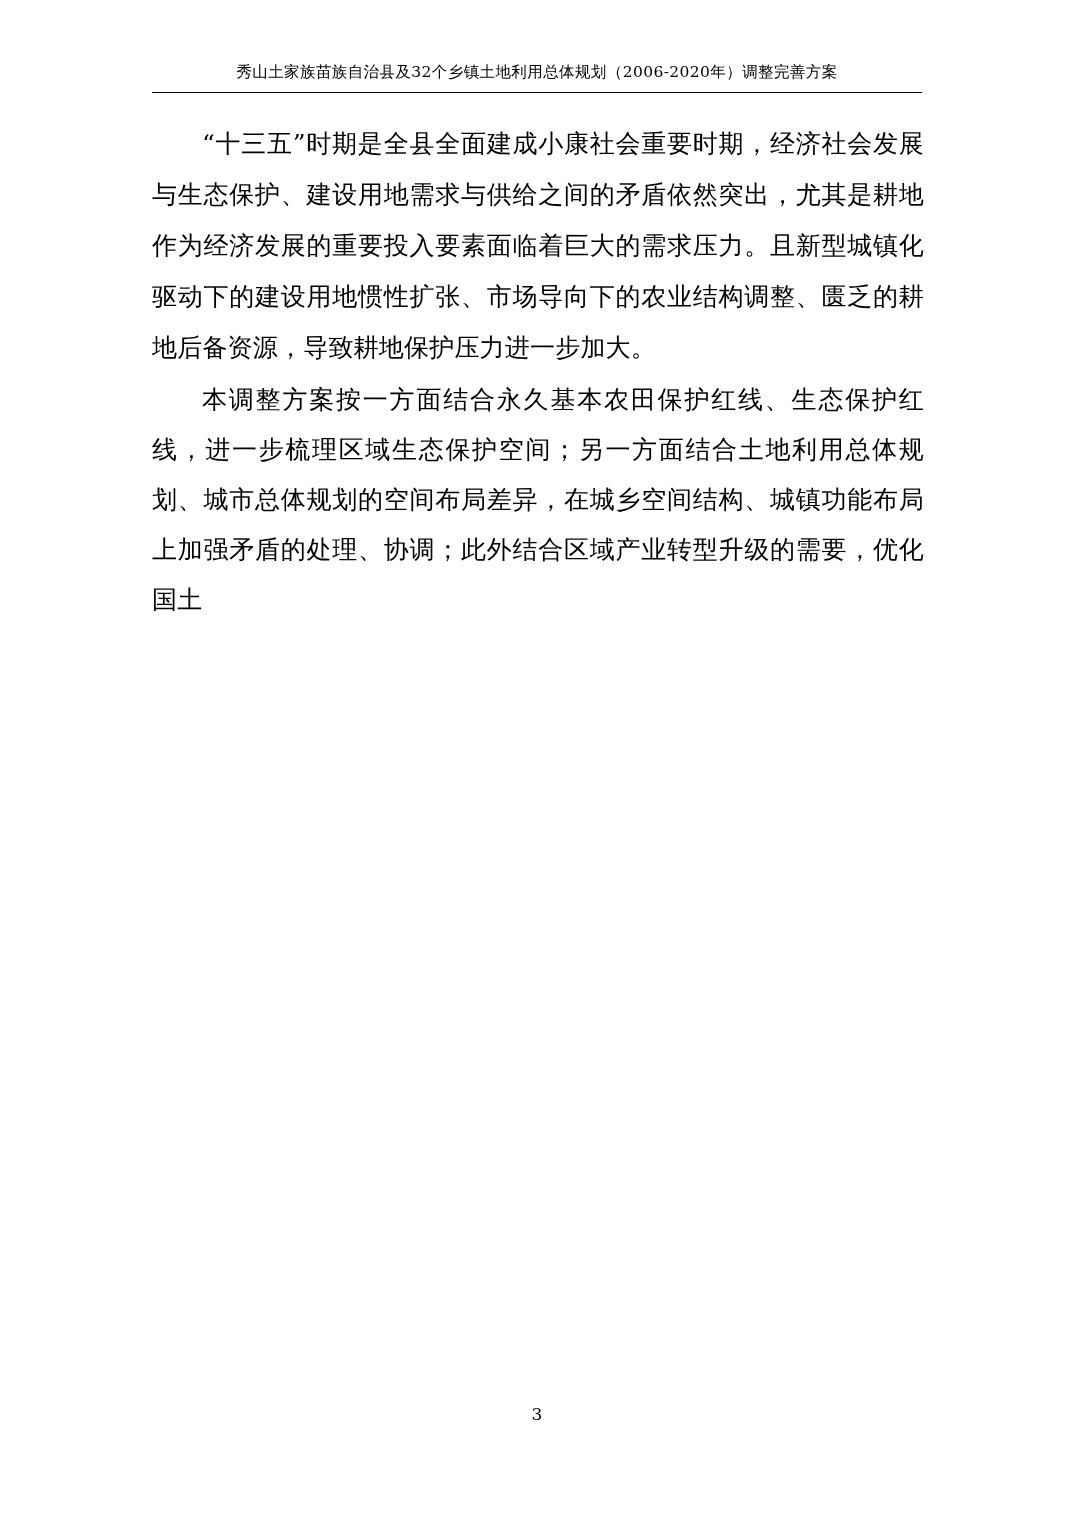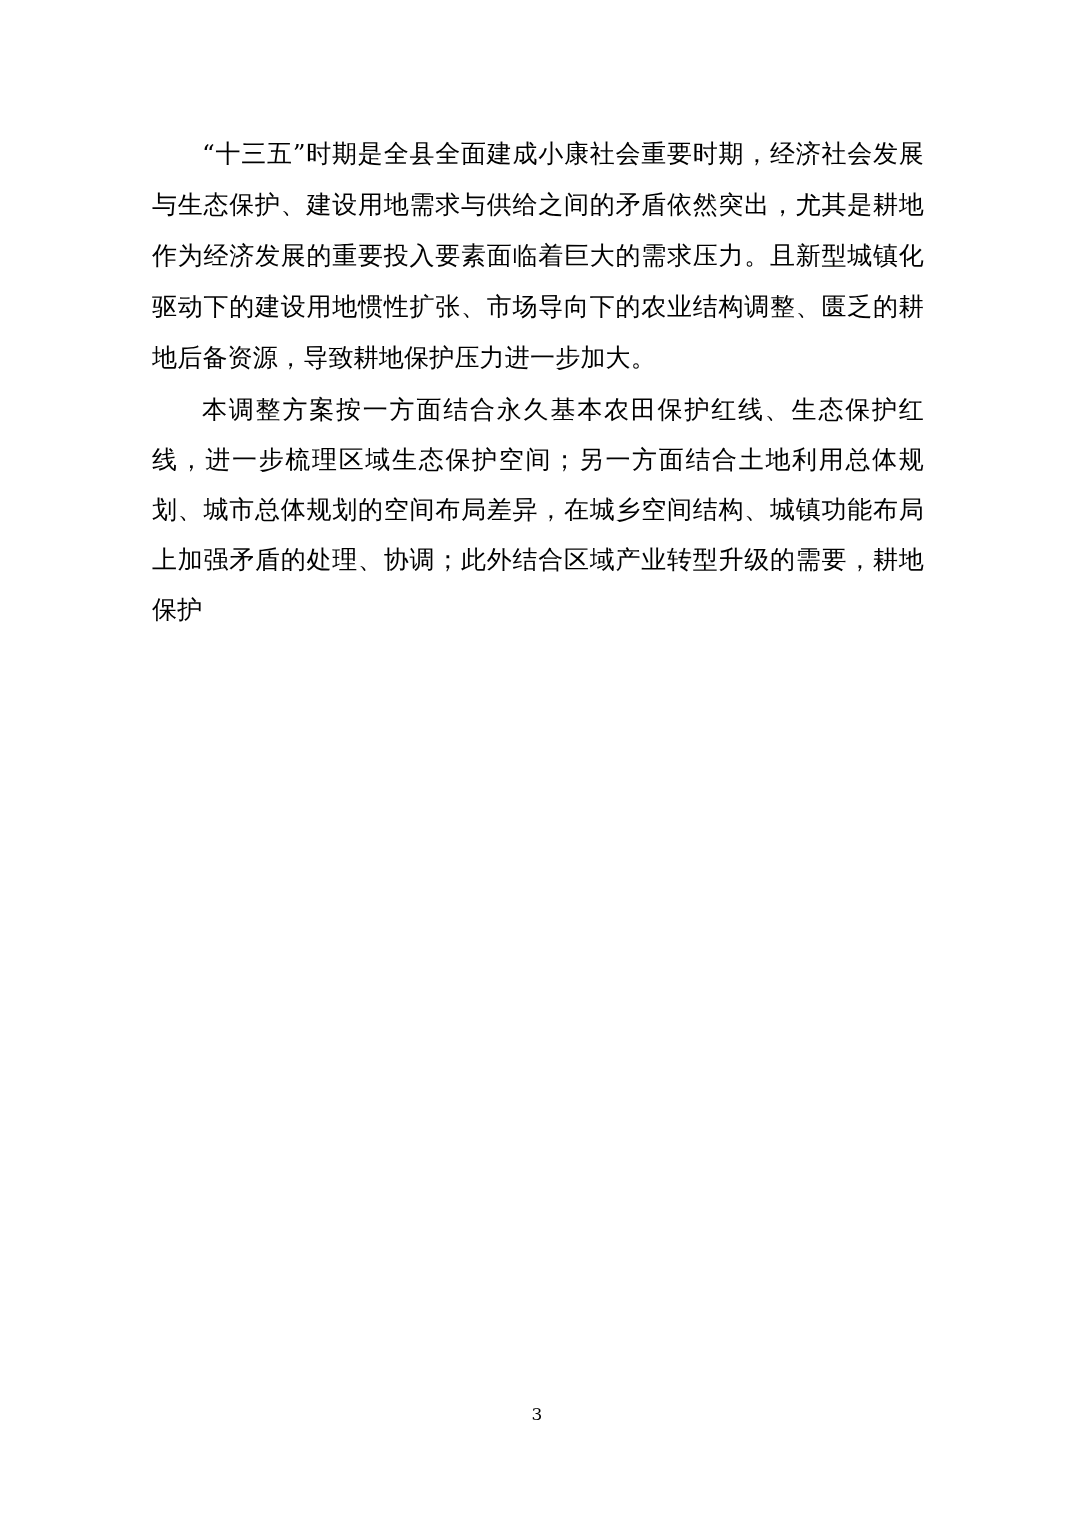--- a/index.html
+++ b/index.html
@@ -34,21 +34,21 @@
     font-family: "DejaVu Serif", "Liberation Serif", serif;
     white-space: nowrap;
   }
   .header-rule {
     margin-top: 9px;
     border-bottom: 1.4px solid #000;
     width: 100%;
   }
   .content {
     position: absolute;
-    top: 128px;
+    top: 118px;
     left: 152px;
     width: 772px;
   }
   p.body-par {
     margin: 0 0 2px 0;
     font-size: 25px;
     line-height: 51px;
     text-align: justify;
     text-justify: inter-ideograph;
     text-indent: 2em;
@@ -75,21 +75,25 @@
     text-align: center;
     font-size: 17px;
     font-family: "DejaVu Serif", "Liberation Serif", serif;
   }
 </style>
 </head>
 <body>
 
 <div class="page">
 
+  <div class="header-area">
+    <div class="header-text">秀山土家族苗族自治县及32个乡镇土地利用总体规划（2006-2020年）调整完善方案</div>
+    <div class="header-rule"></div>
+  </div>
 
   <div class="content">
     <p class="body-par">“十三五”时期是全县全面建成小康社会重要时期，经济社会发展与生态保护、建设用地需求与供给之间的矛盾依然突出，尤其是耕地作为经济发展的重要投入要素面临着巨大的需求压力。且新型城镇化驱动下的建设用地惯性扩张、市场导向下的农业结构调整、匮乏的耕地后备资源，导致耕地保护压力进一步加大。</p>
-    <p class="body-par tight">本调整方案按一方面结合永久基本农田保护红线、生态保护红线，进一步梳理区域生态保护空间；另一方面结合土地利用总体规划、城市总体规划的空间布局差异，在城乡空间结构、城镇功能布局上加强矛盾的处理、协调；此外结合区域产业转型升级的需要，耕地保护</p>
+    <p class="body-par tight">本调整方案按一方面结合永久基本农田保护红线、生态保护红线，进一步梳理区域生态保护空间；另一方面结合土地利用总体规划、城市总体规划的空间布局差异，在城乡空间结构、城镇功能布局上加强矛盾的处理、协调；此外结合区域产业转型升级的需要，优化国土</p>
   </div>
 
   <div class="page-number">3</div>
 
 </div>
 
 </body></html>

